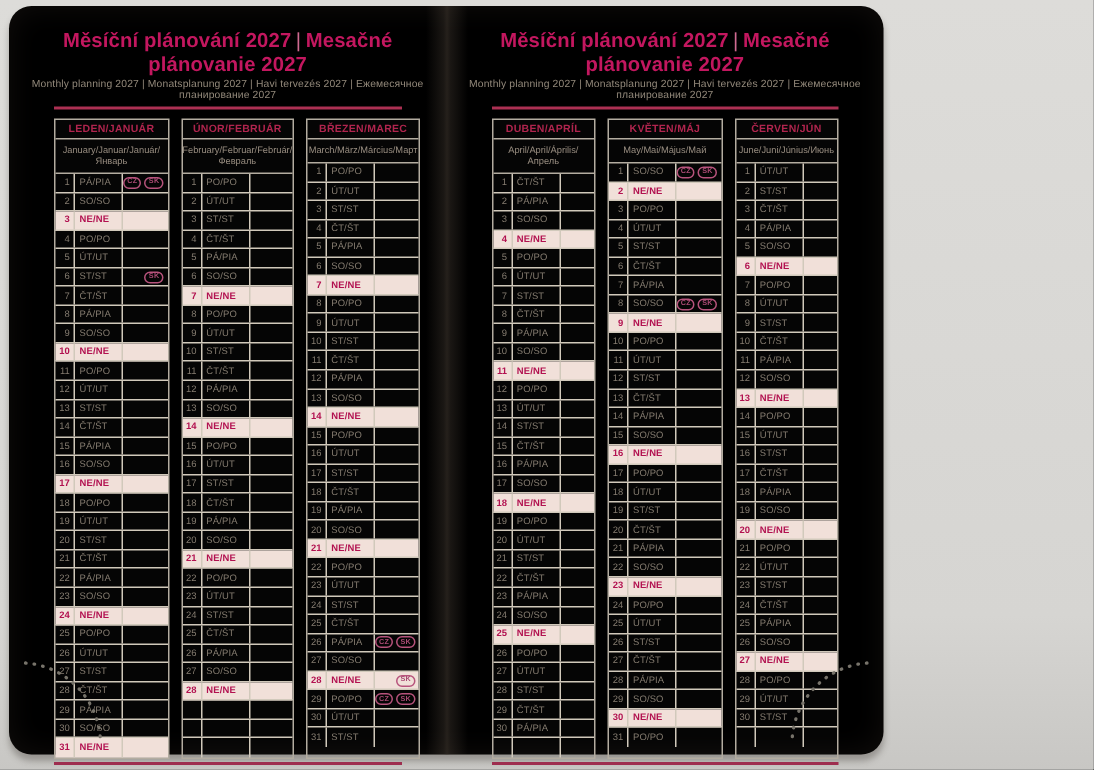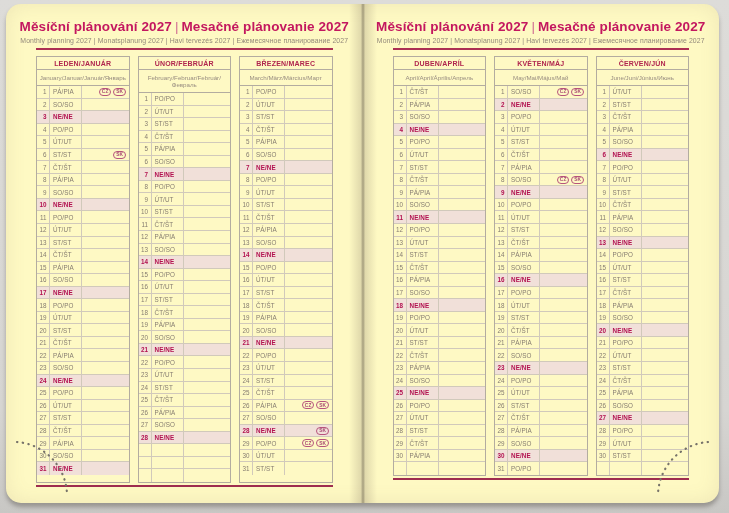--- a/index.html
+++ b/index.html
@@ -2,22 +2,22 @@
 <html><head>
 <meta charset="utf-8">
 <style>
   html,body{margin:0;padding:0;}
   body{
     width:729px;height:513px;overflow:hidden;position:relative;
     background:linear-gradient(180deg,#dddcd9 0%,#d6d5d2 80%,#c8c7c4 100%);
     font-family:"Liberation Sans","DejaVu Sans",sans-serif;
   }
   .book{
-    position:absolute;left:6px;top:4px;width:713px;height:499px;
-    background:#fef9c3;border-radius:15px;
+    position:absolute;left:6px;top:4px;width:583px;height:499px;
+    background:#000000;border-radius:15px;
     box-shadow:0 4px 4px rgba(60,55,50,.35), inset 0 0 20px rgba(130,110,90,.13);
     display:flex;
   }
   .gutter{
     position:absolute;top:0;left:calc(50% - 14px);width:28px;height:100%;
     background:linear-gradient(90deg,rgba(120,105,90,0) 0%,rgba(120,105,90,.22) 42%,rgba(75,65,55,.5) 50%,rgba(120,105,90,.22) 58%,rgba(120,105,90,0) 100%);
     pointer-events:none;
   }
   .page{width:50%;height:100%;box-sizing:border-box;padding-top:15px;position:relative;}
   .title{

